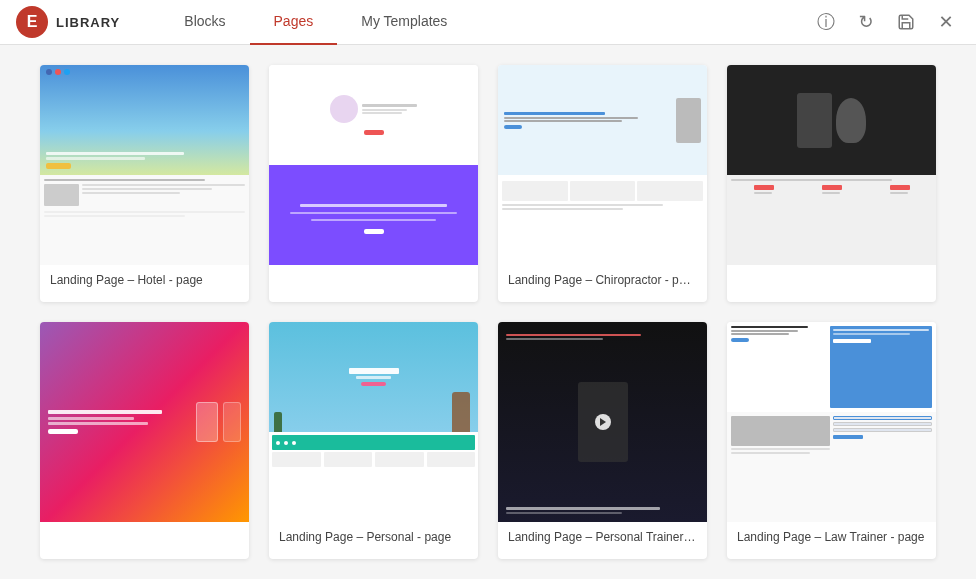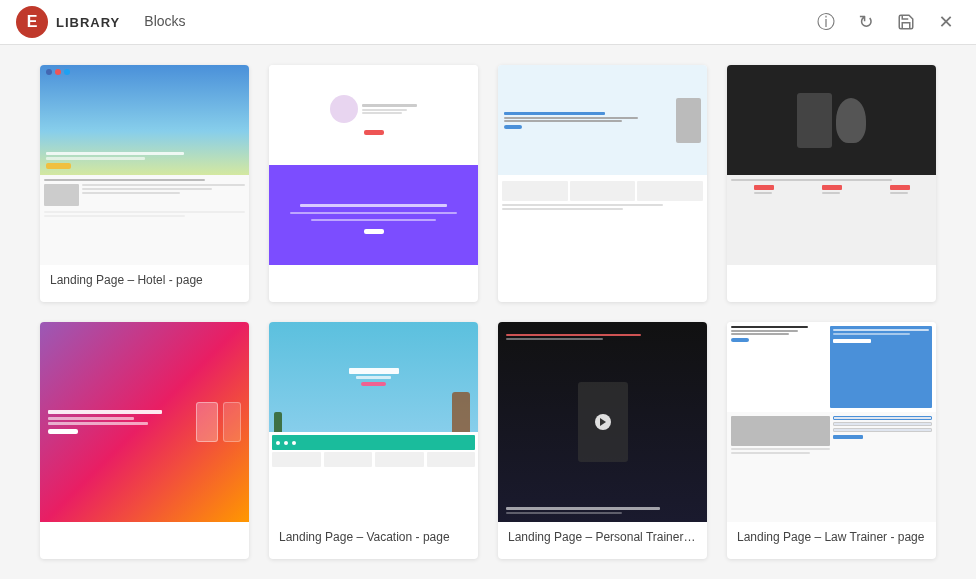--- a/index.html
+++ b/index.html
@@ -19,20 +19,21 @@
       width: 32px; height: 32px;
       background: #c0392b;
       border-radius: 50%;
       display: flex; align-items: center; justify-content: center;
       color: #fff; font-weight: bold; font-size: 16px;
       margin-right: 8px;
       flex-shrink: 0;
     }
     .logo-text {
       font-size: 13px; font-weight: bold; letter-spacing: 1px; color: #333;
+      margin-right: 40px;
     }
     .nav-tabs {
       display: flex; align-items: center; flex: 1; 
     }
     .nav-tab {
       padding: 0 24px; height: 45px; display: flex; align-items: center;
       font-size: 14px; color: #555; cursor: pointer; position: relative;
       border-bottom: 2px solid transparent;
     }
     .nav-tab.active {
@@ -102,20 +103,26 @@
 <body>
 
 <div class="header">
   <div class="logo-circle">
     <span>E</span>
   </div>
   <span class="logo-text">LIBRARY</span>
   <div class="nav-tabs">
     <div class="nav-tab">
       <span>Blocks</span>
+    </div>
+    <div class="nav-tab active">
+      <span>Pages</span>
+    </div>
+    <div class="nav-tab">
+      <span>My Templates</span>
     </div>
   </div>
   <div class="header-icons">
     <div class="header-icon">ⓘ</div>
     <div class="header-icon">↻</div>
     <div class="header-icon">
       <svg width="18" height="18" viewBox="0 0 24 24" fill="none" stroke="#777" stroke-width="2">
         <path d="M19 21H5a2 2 0 01-2-2V5a2 2 0 012-2h11l5 5v11a2 2 0 01-2 2z"></path>
         <polyline points="17 21 17 13 7 13 7 21"></polyline>
         <polyline points="7 3 7 8 15 8"></polyline>
@@ -201,20 +208,21 @@
           <div style="display:flex;gap:2px;margin-top:2px;">
             <div style="flex:1;height:20px;background:#f0f0f0;border-radius:1px;"></div>
             <div style="flex:1;height:20px;background:#f0f0f0;border-radius:1px;"></div>
             <div style="flex:1;height:20px;background:#f0f0f0;border-radius:1px;"></div>
           </div>
           <div style="margin-top:3px;height:2px;background:#ddd;border-radius:1px;width:80%;"></div>
           <div style="margin-top:2px;height:2px;background:#ddd;border-radius:1px;width:60%;"></div>
         </div>
       </div>
     </div>
+    <div class="card-label">Landing Page – Chiropractor - page</div>
   </div>
 
   <div class="template-card">
     <div class="card-thumb">
       <div class="pro-badge">PRO</div>
       <div class="mini-page">
         <div style="height:55%;background:#222;display:flex;align-items:center;justify-content:center;gap:4px;">
           <div style="width:35px;height:55px;background:#444;border-radius:3px;"></div>
           <div style="width:30px;height:45px;background:#555;border-radius:50% 50% 40% 40%;"></div>
         </div>
@@ -277,21 +285,21 @@
           </div>
           <div style="display:flex;gap:3px;margin-top:2px;">
             <div style="flex:1;height:15px;background:#f0f0f0;border-radius:1px;"></div>
             <div style="flex:1;height:15px;background:#f0f0f0;border-radius:1px;"></div>
             <div style="flex:1;height:15px;background:#f0f0f0;border-radius:1px;"></div>
             <div style="flex:1;height:15px;background:#f0f0f0;border-radius:1px;"></div>
           </div>
         </div>
       </div>
     </div>
-    <div class="card-label">Landing Page – Vacation - page</div>
+    <div class="card-label">Landing Page – Personal - page</div>
   </div>
 
   <div class="template-card">
     <div class="card-thumb">
       <div class="pro-badge">PRO</div>
       <div class="mini-page">
         <div style="height:100%;background:linear-gradient(180deg,#111,#1a1a2e);position:relative;display:flex;align-items:center;justify-content:center;">
           <div style="width:50px;height:80px;background:#333;border-radius:3px;opacity:0.7;"></div>
           <div style="position:absolute;width:16px;height:16px;background:rgba(255,255,255,0.85);border-radius:50%;display:flex;align-items:center;justify-content:center;">
             <div style="width:0;height:0;border-top:4px solid transparent;border-bottom:4px solid transparent;border-left:6px solid #333;margin-left:1px;"></div>

